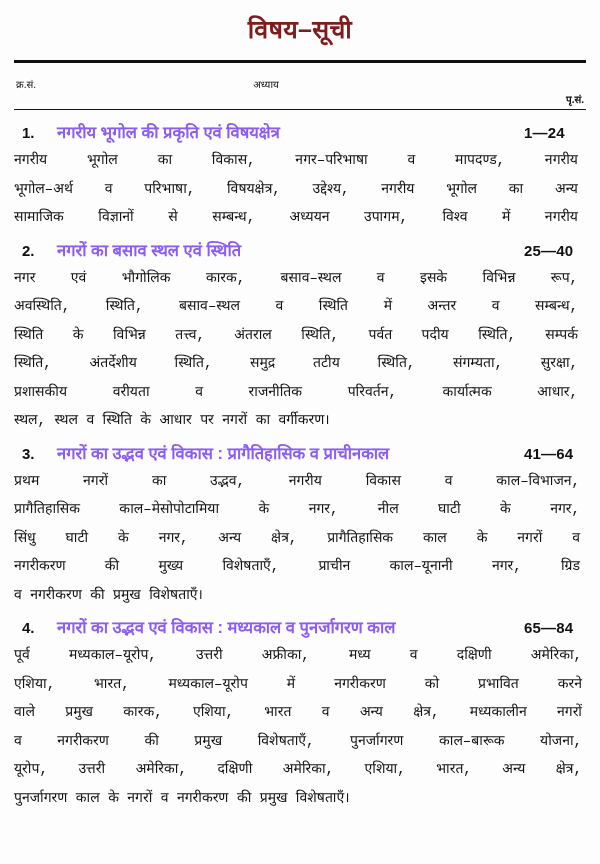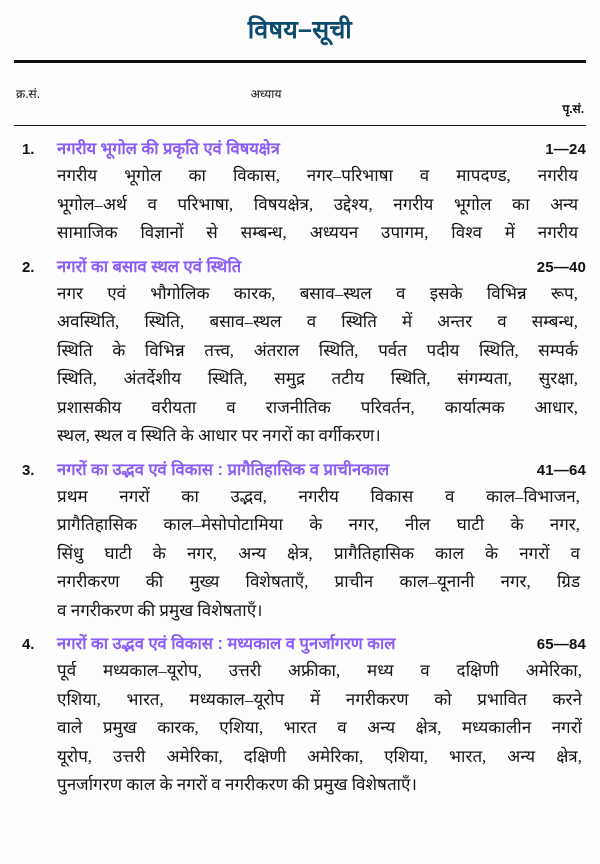--- a/index.html
+++ b/index.html
@@ -28,42 +28,42 @@
   
   .doc-title {
     text-align: center;
     font-family: "Liberation Sans", "DejaVu Sans", sans-serif;
     font-weight: bold;
     font-size: 25px;
     line-height: 1.1;
     letter-spacing: 0.3px;
     padding-top: 16px;
     padding-bottom: 0;
-    color: #0c4a6e;
+    color: #7f1d1d;
   }
 
   
   .rule-thick {
     height: 3px;
     background: #101010;
     margin: 16px 14px 0 14px;
   }
   .rule-thin {
     height: 1.6px;
     background: #141414;
     margin: 0 14px 0 14px;
   }
 
   
   .col-head {
     position: relative;
     height: 30px;
-    margin: 16px 14px;
-    font-family: "Liberation Sans", "DejaVu Sans", sans-serif;
-    font-size: 12px;
+    margin: 8px 14px;
+    font-family: "Liberation Sans", "DejaVu Sans", sans-serif;
+    font-size: 10px;
     font-weight: normal;
     color: #101010;
   }
   .col-head .ch-sno {
     position: absolute;
     left: 2px;
     top: 6px;
   }
   .col-head .ch-chapter {
     position: absolute;
@@ -115,36 +115,35 @@
     line-height: 27px;
     color: #8b5cf6;
     white-space: nowrap;
   }
 
   .entry-pages {
     position: absolute;
     right: 0;
     top: 0;
     width: 62px;
-    text-align: right;
     font-family: "Liberation Sans", "DejaVu Sans", sans-serif;
     font-weight: bold;
     font-size: 15px;
     line-height: 27px;
     letter-spacing: 0.2px;
   }
 
   .entry-desc {
-    margin-left: 43px;
     margin-right: 10px;
-    font-size: 17px;
+    font-size: 14px;
     line-height: 28.5px;
     text-align: justify;
     text-justify: inter-word;
     color: #131313;
+    font-family: Liberation Mono, monospace;
   }
   .entry-desc .dline {
     display: block;
     text-align: justify;
     text-align-last: justify;
     white-space: nowrap;
   }
   .entry-desc .dline.last {
     text-align-last: left;
   }
@@ -201,19 +200,20 @@
           <span class="dline">नगरीकरण की मुख्य विशेषताएँ, प्राचीन काल–यूनानी नगर, ग्रिड</span>
           <span class="dline last">व नगरीकरण की प्रमुख विशेषताएँ।</span>
         </div>
       </div>
       <div class="entry" data-idx="3">
         <div class="entry-head"><span class="entry-num">4.</span><span class="entry-title">नगरों का उद्भव एवं विकास : मध्यकाल व पुनर्जागरण काल</span><span class="entry-pages">65—84</span></div>
         <div class="entry-desc">
           <span class="dline">पूर्व मध्यकाल–यूरोप, उत्तरी अफ्रीका, मध्य व दक्षिणी अमेरिका,</span>
           <span class="dline">एशिया, भारत, मध्यकाल–यूरोप में नगरीकरण को प्रभावित करने</span>
           <span class="dline">वाले प्रमुख कारक, एशिया, भारत व अन्य क्षेत्र, मध्यकालीन नगरों</span>
+          <span class="dline">व नगरीकरण की प्रमुख विशेषताएँ, पुनर्जागरण काल–बारूक योजना,</span>
           <span class="dline">यूरोप, उत्तरी अमेरिका, दक्षिणी अमेरिका, एशिया, भारत, अन्य क्षेत्र,</span>
           <span class="dline last">पुनर्जागरण काल के नगरों व नगरीकरण की प्रमुख विशेषताएँ।</span>
         </div>
       </div>
     </div>
 
 </div>
 
 </body></html>

